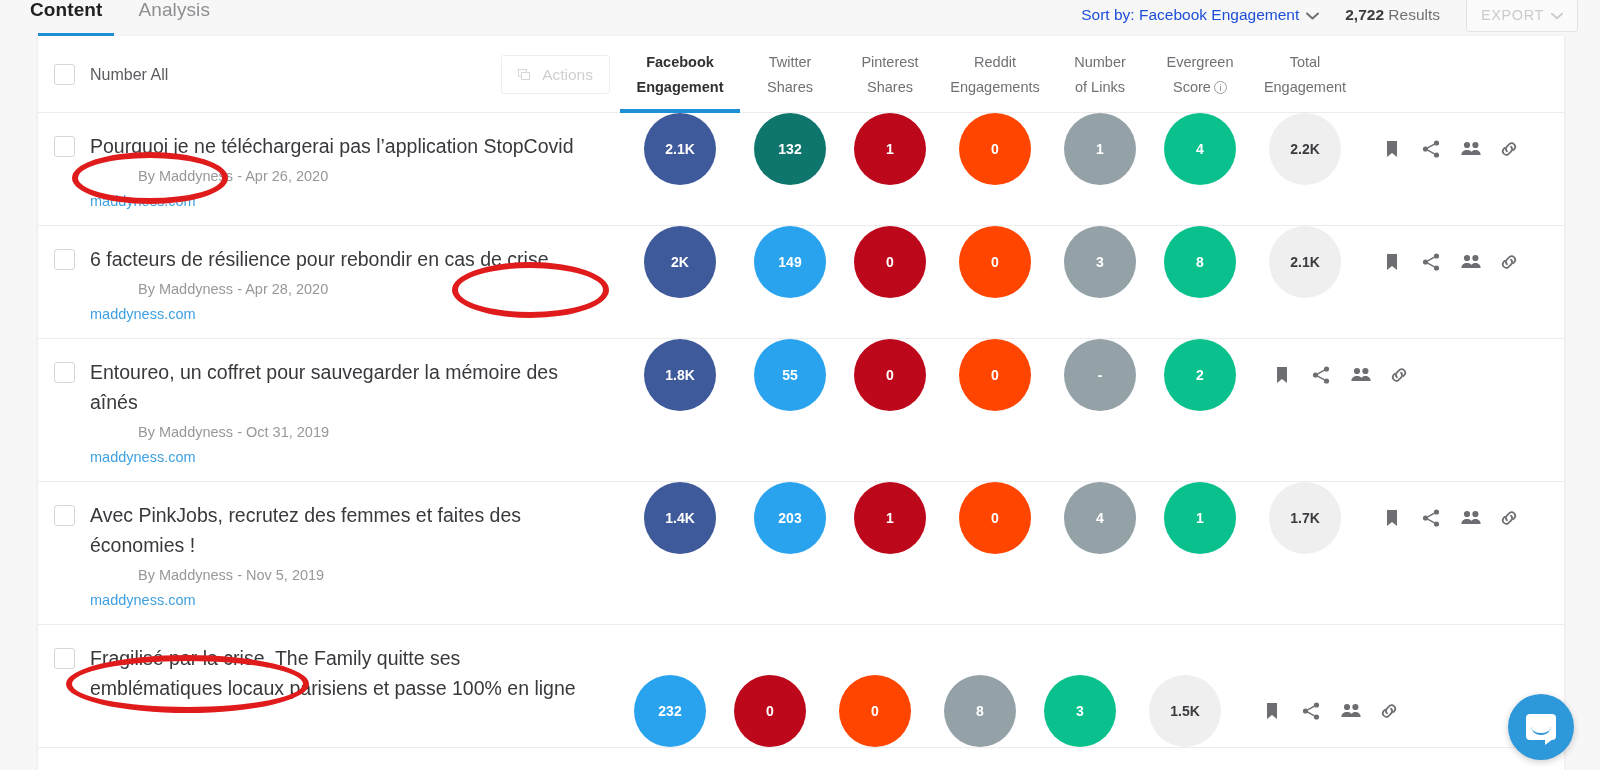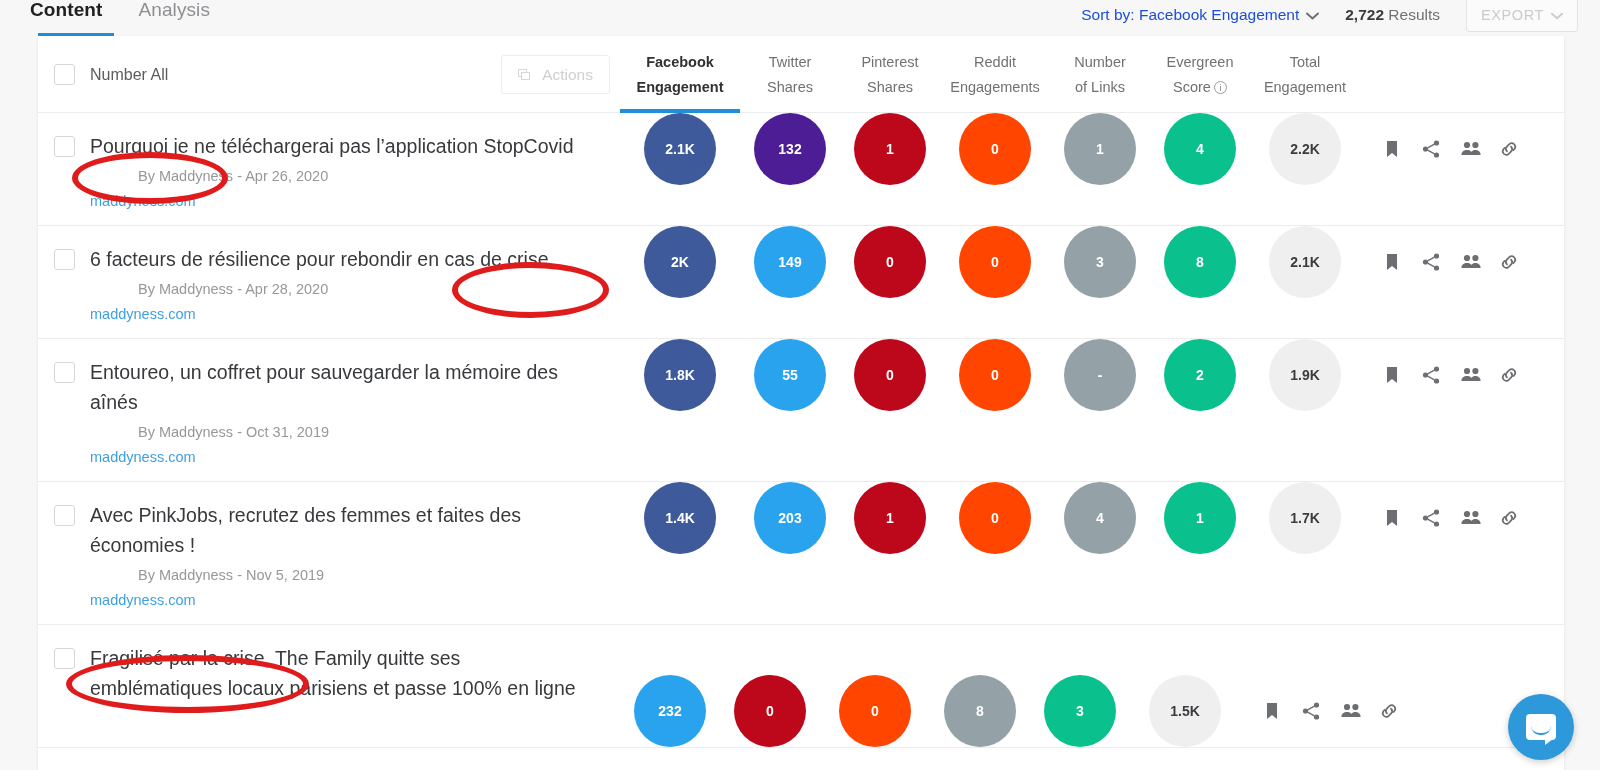--- a/index.html
+++ b/index.html
@@ -266,21 +266,21 @@
           <div class="row-title">Pourquoi je ne téléchargerai pas l’application StopCovid</div>
           <div class="row-meta">By Maddyness - Apr 26, 2020</div>
           <div class="row-domain" style="color: rgb(62, 160, 224);">maddyness.com</div>
         </div>
       </div>
       <div class="row-metrics">
         <div class="m-cell fb">
           <div class="bubble bub-fb" style="background: rgb(63, 90, 155);">2.1K</div>
           </div>
         <div class="m-cell">
-          <div class="bubble bub-tw" style="background: #4c1d95; text-align: right;">132</div>
+          <div class="bubble bub-tw" style="background: #0f766e; text-align: right;">132</div>
           </div>
         <div class="m-cell">
           <div class="bubble bub-pi" style="background: rgb(189, 8, 28);">1</div>
           </div>
         <div class="m-cell wide">
           <div class="bubble bub-rd" style="background: rgb(255, 69, 0);">0</div>
           </div>
         <div class="m-cell">
           <div class="bubble bub-ln" style="background: rgb(148, 162, 168);">1</div>
           </div>
@@ -410,23 +410,20 @@
           </div>
         <div class="m-cell wide">
           <div class="bubble bub-rd" style="background: rgb(255, 69, 0);">0</div>
           </div>
         <div class="m-cell">
           <div class="bubble bub-ln" style="background: rgb(148, 162, 168);">-</div>
           </div>
         <div class="m-cell">
           <div class="bubble bub-eg" style="background: rgb(10, 193, 142);">2</div>
           </div>
-        <div class="m-cell wide">
-          <div class="bubble total" style="background: rgb(239, 239, 239);">1.9K</div>
-          </div>
         <div class="row-icons">
           <span class="ic">
               <svg width="20" height="20" viewBox="0 0 20 20">
                 <path d="M5 2h10v16l-5-4-5 4z" fill="#6c6e71"></path>
               </svg>
             </span>
           <span class="ic">
               <svg width="20" height="20" viewBox="0 0 20 20">
                 <circle cx="15.5" cy="4" r="2.6" fill="#6c6e71"></circle>
                 <circle cx="4.5" cy="10" r="2.6" fill="#6c6e71"></circle>

